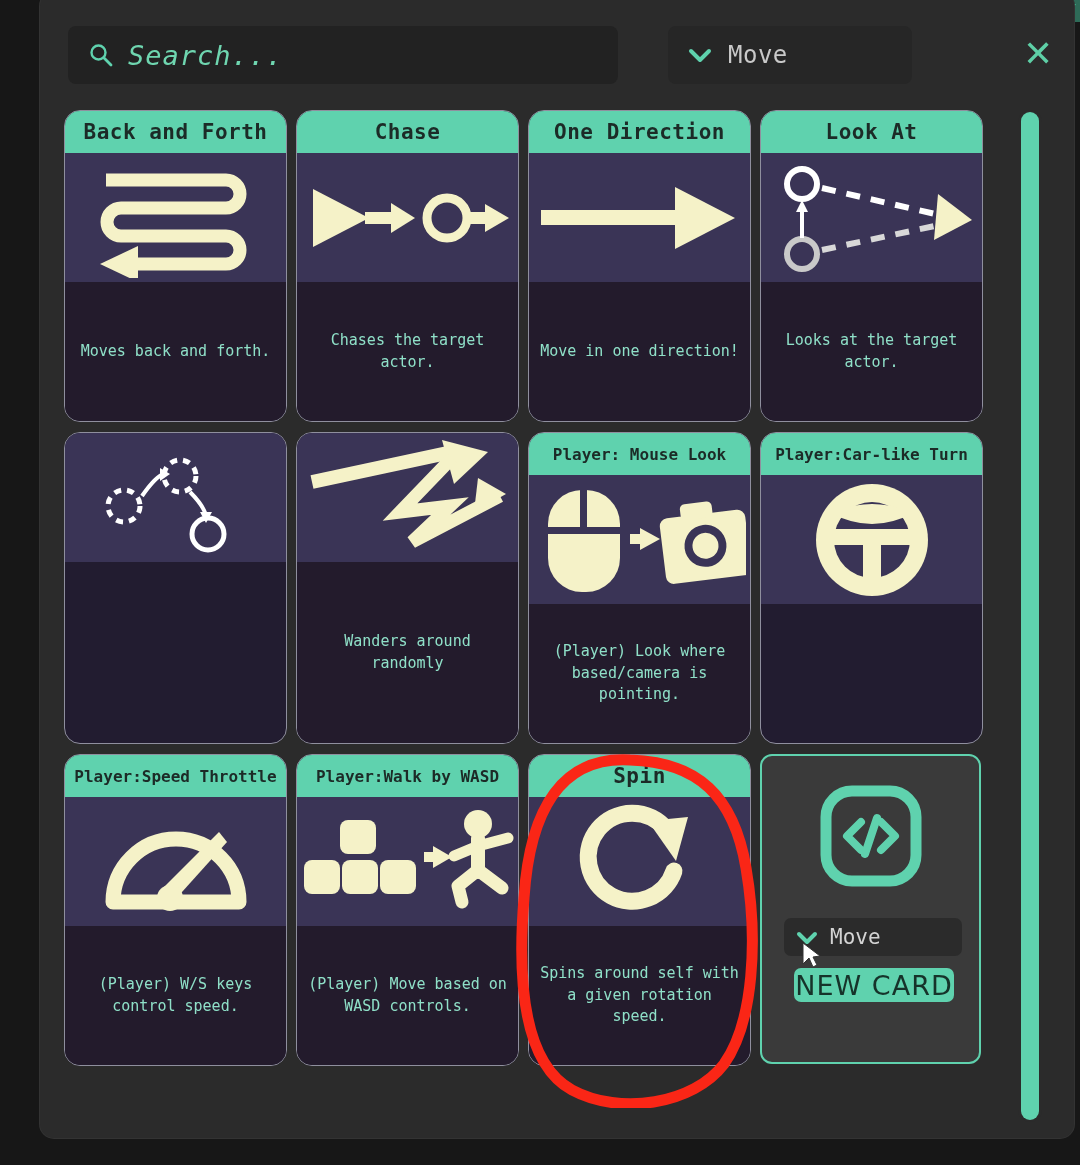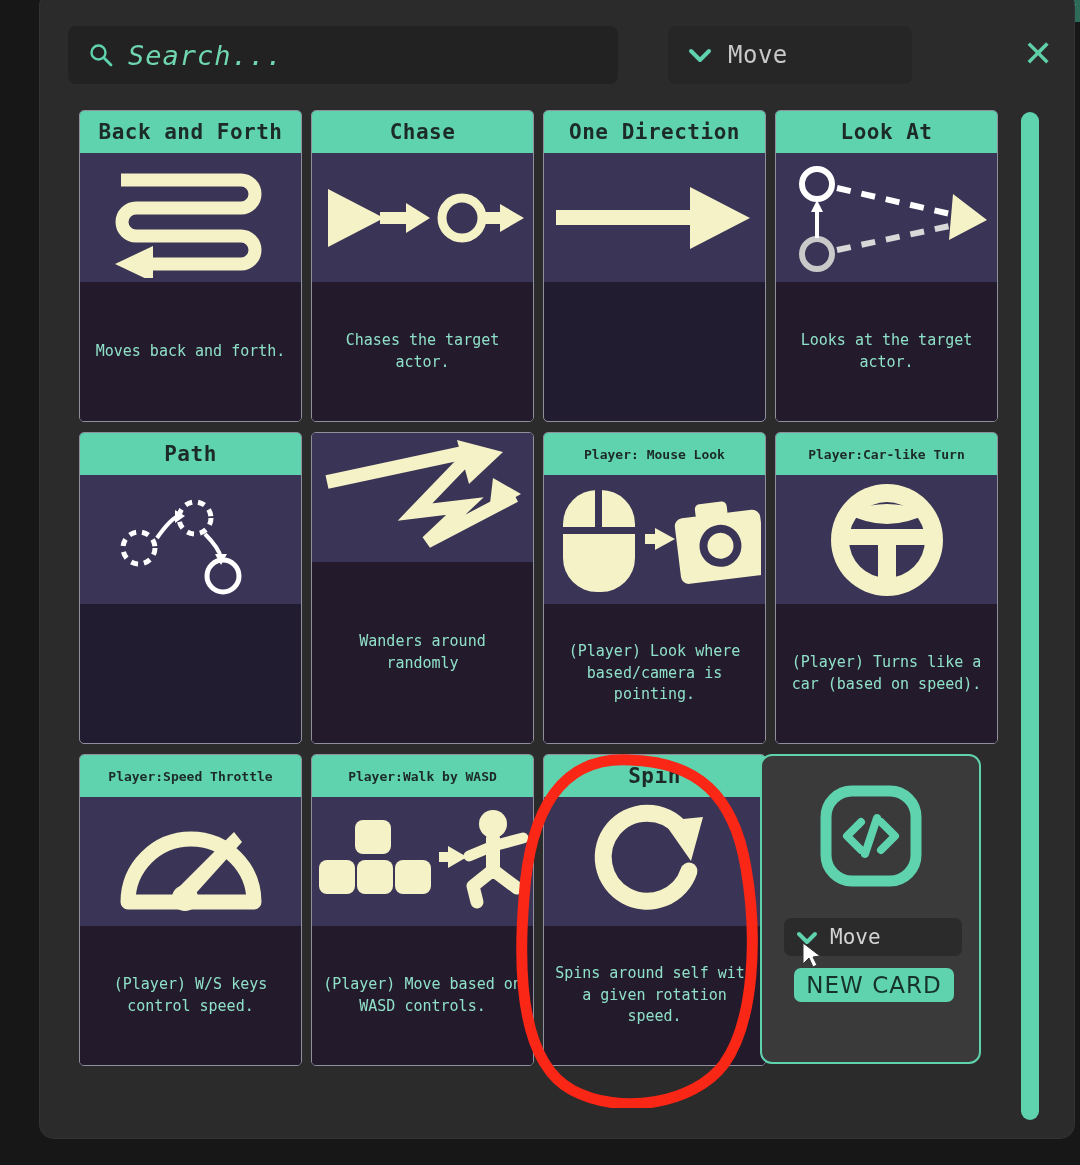--- a/index.html
+++ b/index.html
@@ -59,30 +59,30 @@
 
   
   .grid {
     position: absolute; left: 24px; top: 118px; width: 944px;
     display: grid; grid-template-columns: repeat(4, 221px);
     grid-auto-rows: 310px; column-gap: 11px; row-gap: 12px;
   }
 
   .card {
     position: relative; width: 221px; height: 310px;
-    background: #221c30; border: 1px solid #8f8f9e; border-radius: 5px;
-    overflow: hidden; display: flex; flex-direction: column; margin-left: 15px;
+    background: #221c30; border: 1px solid #8f8f9e; border-radius: 16px;
+    overflow: hidden; display: flex; flex-direction: column;
   }
   .card-title {
     height: 42px; background: #5fd2ae; color: #1c2b27;
     display: flex; align-items: center; justify-content: center;
     font-size: 21px; font-weight: bold; letter-spacing: .5px;
     white-space: nowrap; overflow: hidden;
   }
-  .card-title.tight { font-size: 13px; letter-spacing: 0; }
+  .card-title.tight { font-size: 16px; letter-spacing: 0; }
   .card-art {
     height: 129px; background: #3a3456;
     display: flex; align-items: center; justify-content: center;
     overflow: hidden;
   }
   .card-desc {
     flex: 1; background: #231b2c; color: #8fe0c8;
     display: flex; align-items: center; justify-content: center;
     text-align: center; font-size: 15px; line-height: 1.45;
     padding: 0 10px; box-sizing: border-box;
@@ -101,21 +101,21 @@
   .nc-select {
     position: absolute; left: 22px; top: 162px; width: 178px; height: 38px;
     background: #2b2b2b; border-radius: 7px; display: flex; align-items: center;
   }
   .nc-chev { margin-left: 12px; width: 22px; height: 14px; }
   .nc-label { margin-left: 12px; color: #d4d4d4; font-size: 21px; }
   .nc-btn {
     position: absolute; left: 32px; top: 212px; width: 160px; height: 34px;
     background: #5fd2ae; border-radius: 7px; color: #16332a;
     display: flex; align-items: center; justify-content: center;
-    font-size: 23px; letter-spacing: 1px;
+    font-size: 27px; letter-spacing: 1px;
     font-family: "DejaVu Sans", sans-serif;
   }
   .cursor { position: absolute; left: 40px; top: 186px; width: 20px; height: 28px; }
 
   
   .scrollbar-track {
     position: absolute; left: 978px; top: 118px; width: 24px; height: 1012px;
     background: #2b2b2b; border-radius: 12px;
   }
   .scrollbar-thumb {
@@ -194,40 +194,40 @@
       </div>
 
       <div class="card">
         <div class="card-title">One Direction</div>
         <div class="card-art">
           <svg class="art" width="206" height="110" viewBox="0 0 206 110">
             <rect x="4" y="47" width="140" height="15" fill="#f5f2c8"></rect>
             <polygon points="138,24 138,86 198,55" fill="#f5f2c8"></polygon>
           </svg>
         </div>
+        <div class="card-desc">Move in one direction!</div>
       </div>
 
       <div class="card">
         <div class="card-title">Look At</div>
         <div class="card-art">
           <svg class="art" width="212" height="120" viewBox="0 0 212 120">
             <circle cx="36" cy="26" r="15" fill="none" stroke="#ffffff" stroke-width="6"></circle>
             <circle cx="36" cy="96" r="15" fill="none" stroke="#c9c9c9" stroke-width="6"></circle>
             <line x1="36" y1="80" x2="36" y2="50" stroke="#ffffff" stroke-width="4"></line>
             <polygon points="30,54 42,54 36,42" fill="#ffffff"></polygon>
             <line x1="56" y1="30" x2="178" y2="58" stroke="#ffffff" stroke-width="6" stroke-dasharray="14 11"></line>
             <line x1="56" y1="92" x2="178" y2="66" stroke="#d8d8d8" stroke-width="6" stroke-dasharray="14 11"></line>
             <polygon points="172,36 206,62 168,82" fill="#f5f2c8"></polygon>
           </svg>
         </div>
         <div class="card-desc">Looks at the target actor.</div>
       </div>
 
       <div class="card">
-        <div class="card-title">Path</div>
         <div class="card-art">
           <svg class="art" width="180" height="120" viewBox="0 0 180 120">
             <circle cx="38" cy="68" r="16" fill="none" stroke="#ffffff" stroke-width="5" stroke-dasharray="7 6"></circle>
             <circle cx="94" cy="38" r="16" fill="none" stroke="#ffffff" stroke-width="5" stroke-dasharray="7 6"></circle>
             <circle cx="122" cy="96" r="16" fill="none" stroke="#ffffff" stroke-width="5"></circle>
             <path d="M56 58 Q70 38 78 36" fill="none" stroke="#ffffff" stroke-width="4"></path>
             <polygon points="74,30 84,36 74,43" fill="#ffffff"></polygon>
             <path d="M104 54 Q118 68 120 78" fill="none" stroke="#ffffff" stroke-width="4"></path>
             <polygon points="114,74 126,74 120,85" fill="#ffffff"></polygon>
           </svg>
@@ -270,21 +270,20 @@
         <div class="card-title tight">Player:Car-like Turn</div>
         <div class="card-art">
           <svg class="art" width="130" height="126" viewBox="0 0 130 126">
             <circle cx="65" cy="63" r="56" fill="#f5f2c8"></circle>
             <circle cx="65" cy="63" r="38" fill="#3a3456"></circle>
             <rect x="12" y="52" width="106" height="16" fill="#f5f2c8"></rect>
             <rect x="56" y="58" width="18" height="60" fill="#f5f2c8"></rect>
             <path d="M24 36 Q65 58 106 36 Q65 18 24 36 Z" fill="#f5f2c8"></path>
           </svg>
         </div>
-        <div class="card-desc">(Player) Turns like a car (based on speed).</div>
       </div>
 
       <div class="card">
         <div class="card-title tight">Player:Speed Throttle</div>
         <div class="card-art">
           <svg class="art" width="150" height="120" viewBox="0 0 150 120">
             <path d="M12 100 A63 63 0 1 1 138 100 Z" fill="none" stroke="#f5f2c8" stroke-width="15" stroke-linejoin="round"></path>
             <polygon points="72,100 62,86 118,30 126,40" fill="#f5f2c8"></polygon>
             <circle cx="69" cy="96" r="13" fill="#f5f2c8"></circle>
           </svg>

